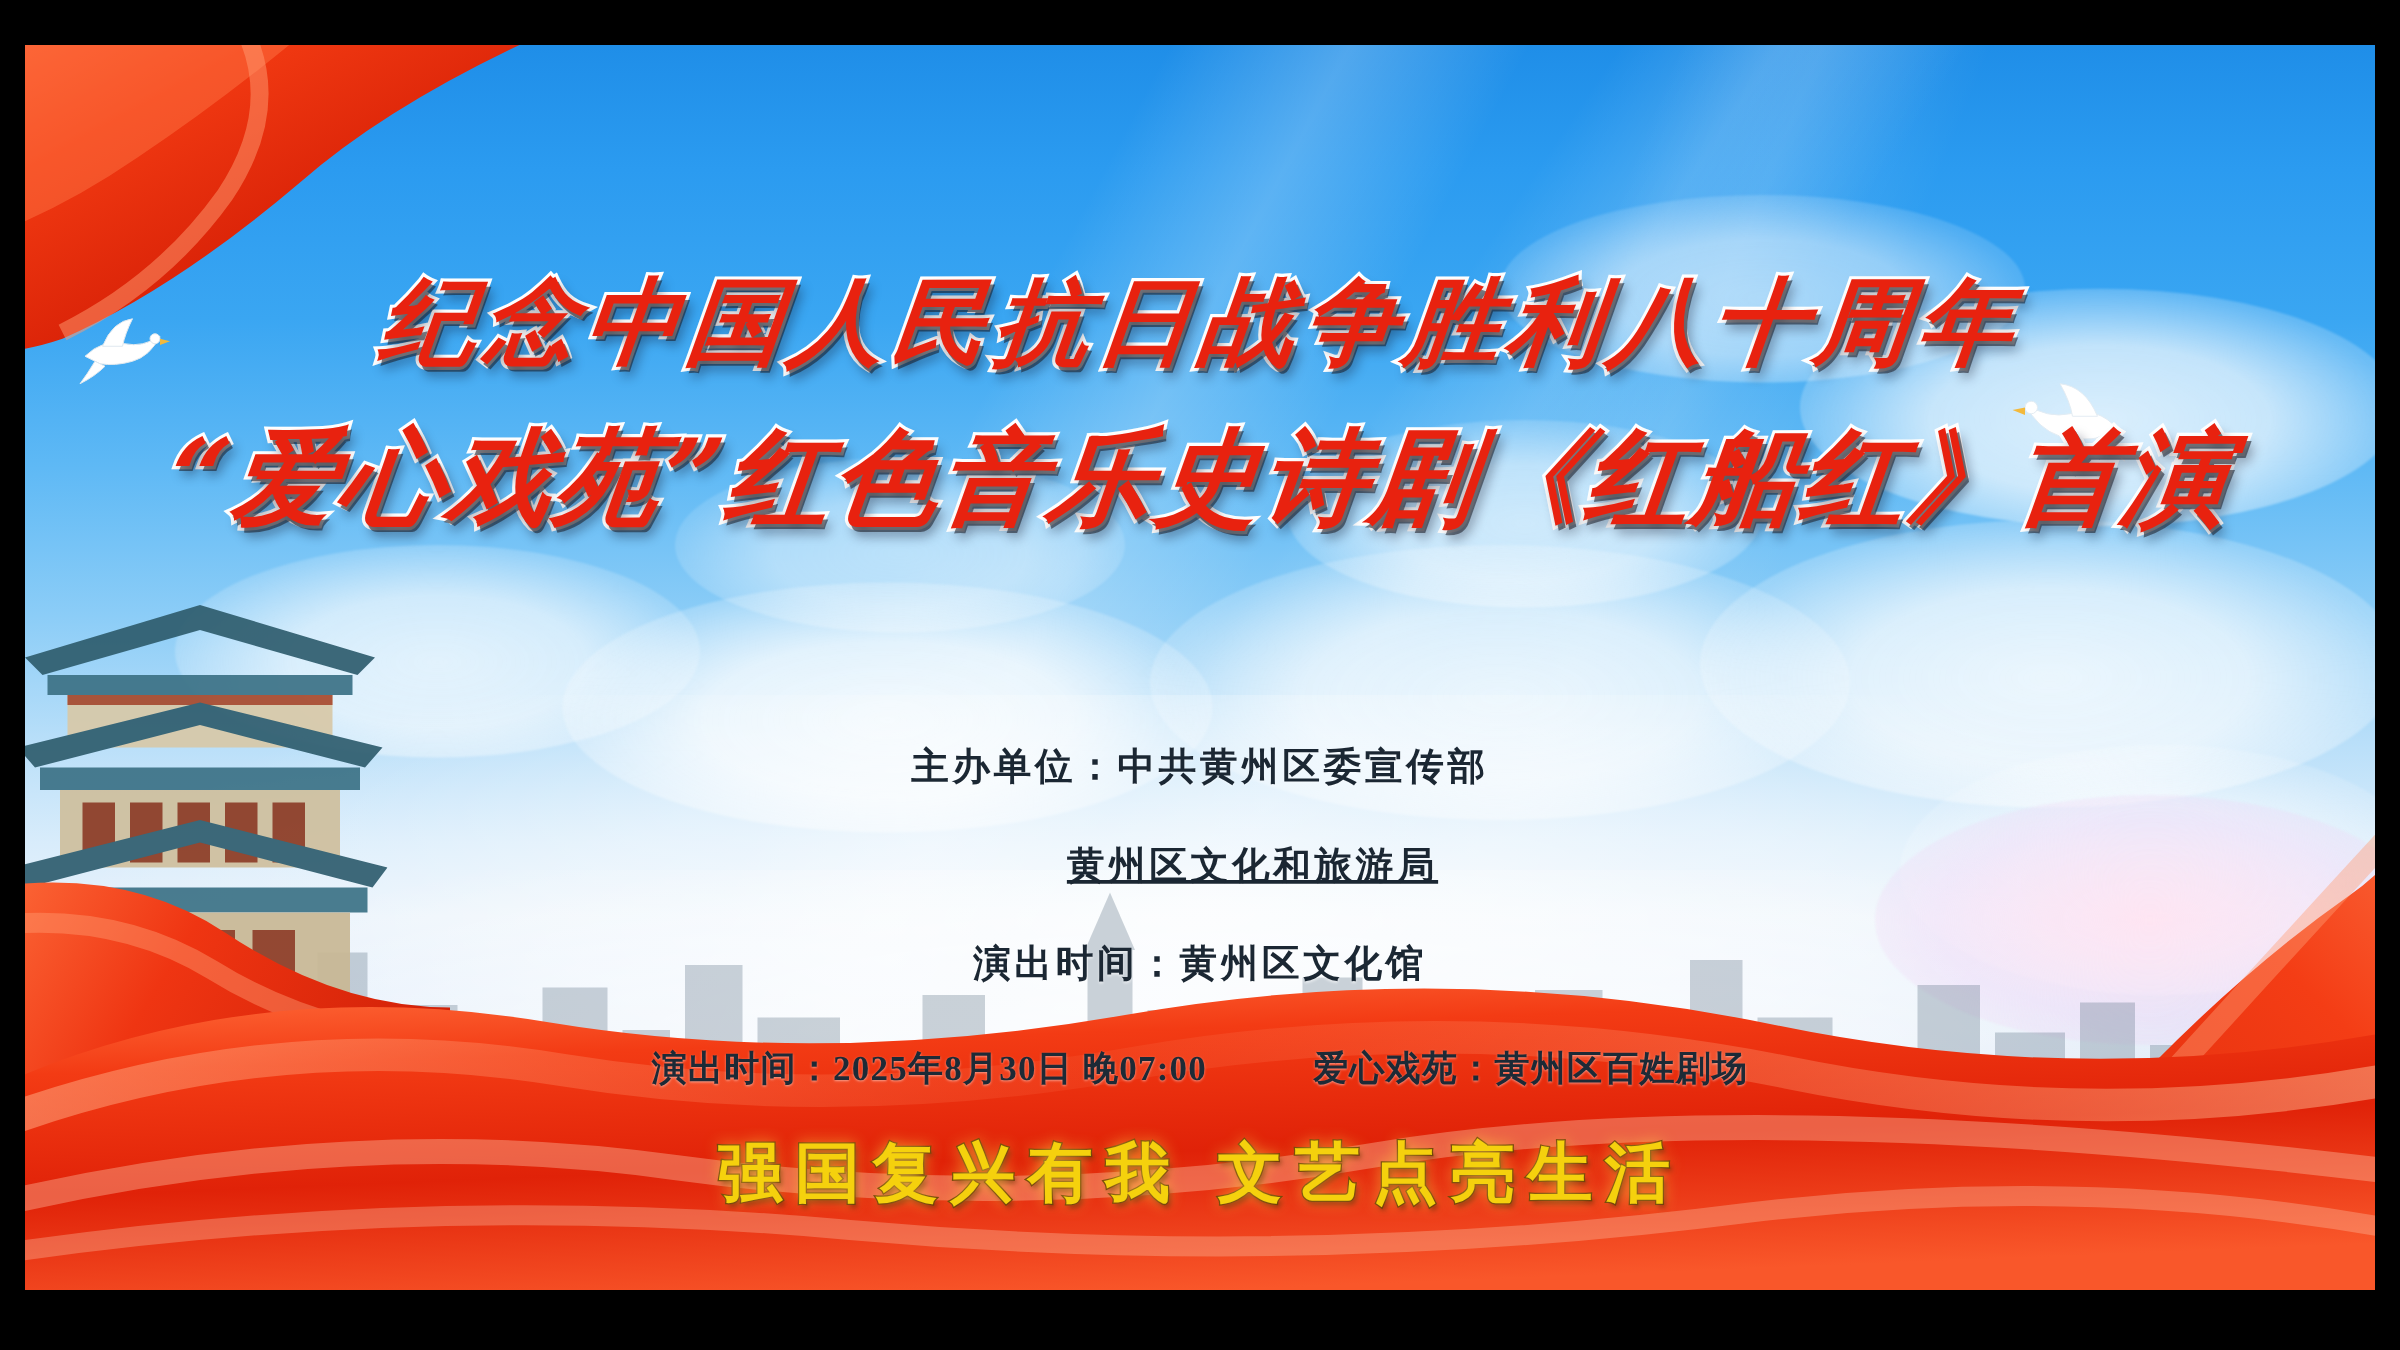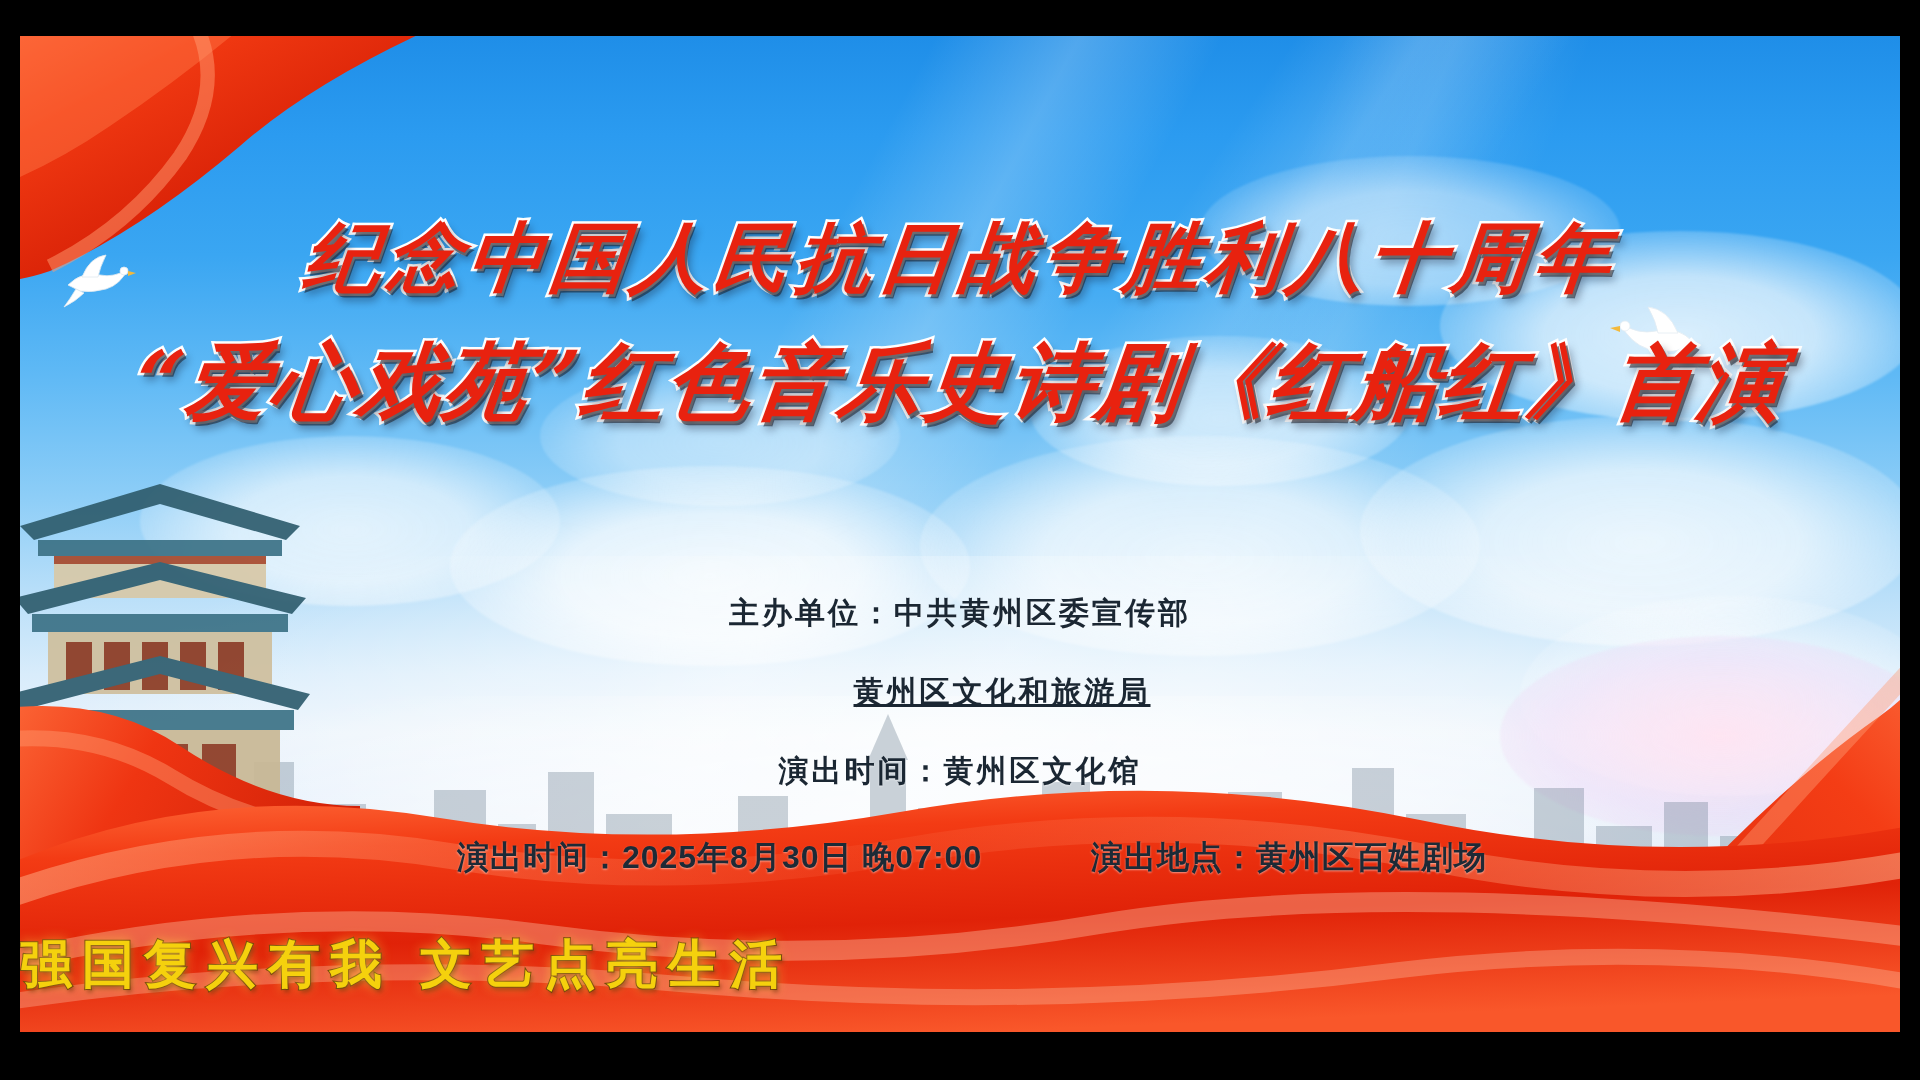--- a/index.html
+++ b/index.html
@@ -223,37 +223,36 @@
     position: absolute;
     left: 0;
     top: 800px;
     width: 100%;
     text-align: center;
     z-index: 20;
     white-space: nowrap;
   }
   .info-item {
     display: inline-block;
-    font-family: Liberation Sans, sans-serif;
+    font-family: Liberation Serif, serif;
     font-weight: bold;
-    font-size: 32px;
+    font-size: 28px;
     color: #1d2a36;
     letter-spacing: 1px;
     text-shadow: 0 1px 2px rgba(255,255,255,0.5);
-    margin-left: 24px;
   }
   .info-gap { display: inline-block; width: 76px; }
 
   
   .slogan {
     position: absolute;
     left: 0;
-    top: 894px;
-    width: 100%;
-    text-align: left;
+    top: 868px;
+    width: 100%;
+    text-align: center;
     z-index: 40;
   }
   .slogan .txt {
     display: inline-block;
     font-family: "DejaVu Serif", "Liberation Serif", serif;
     font-weight: bold;
     font-size: 52px;
     letter-spacing: 10px;
     color: #f5d10d;
     -webkit-text-stroke: 2px #6b3f05;
@@ -440,21 +439,21 @@
 
     <div class="org-block">
       <div class="org-line">主办单位：中共黄州区委宣传部</div>
       <div class="org-line indented">黄州区文化和旅游局</div>
       <div class="org-line">演出时间：黄州区文化馆</div>
     </div>
 
     <div class="info-row">
       <span class="info-item">演出时间：2025年8月30日 晚07:00</span>
       <span class="info-gap"></span>
-      <span class="info-item">演出地点：黄州区百姓剧场</span>
+      <span class="info-item">爱心戏苑：黄州区百姓剧场</span>
     </div>
 
     <div class="slogan">
       <span class="txt">强国复兴有我  文艺点亮生活</span>
     </div>
 
   </div>
 
   <div class="letterbox top"></div>
   <div class="letterbox bottom"></div>

